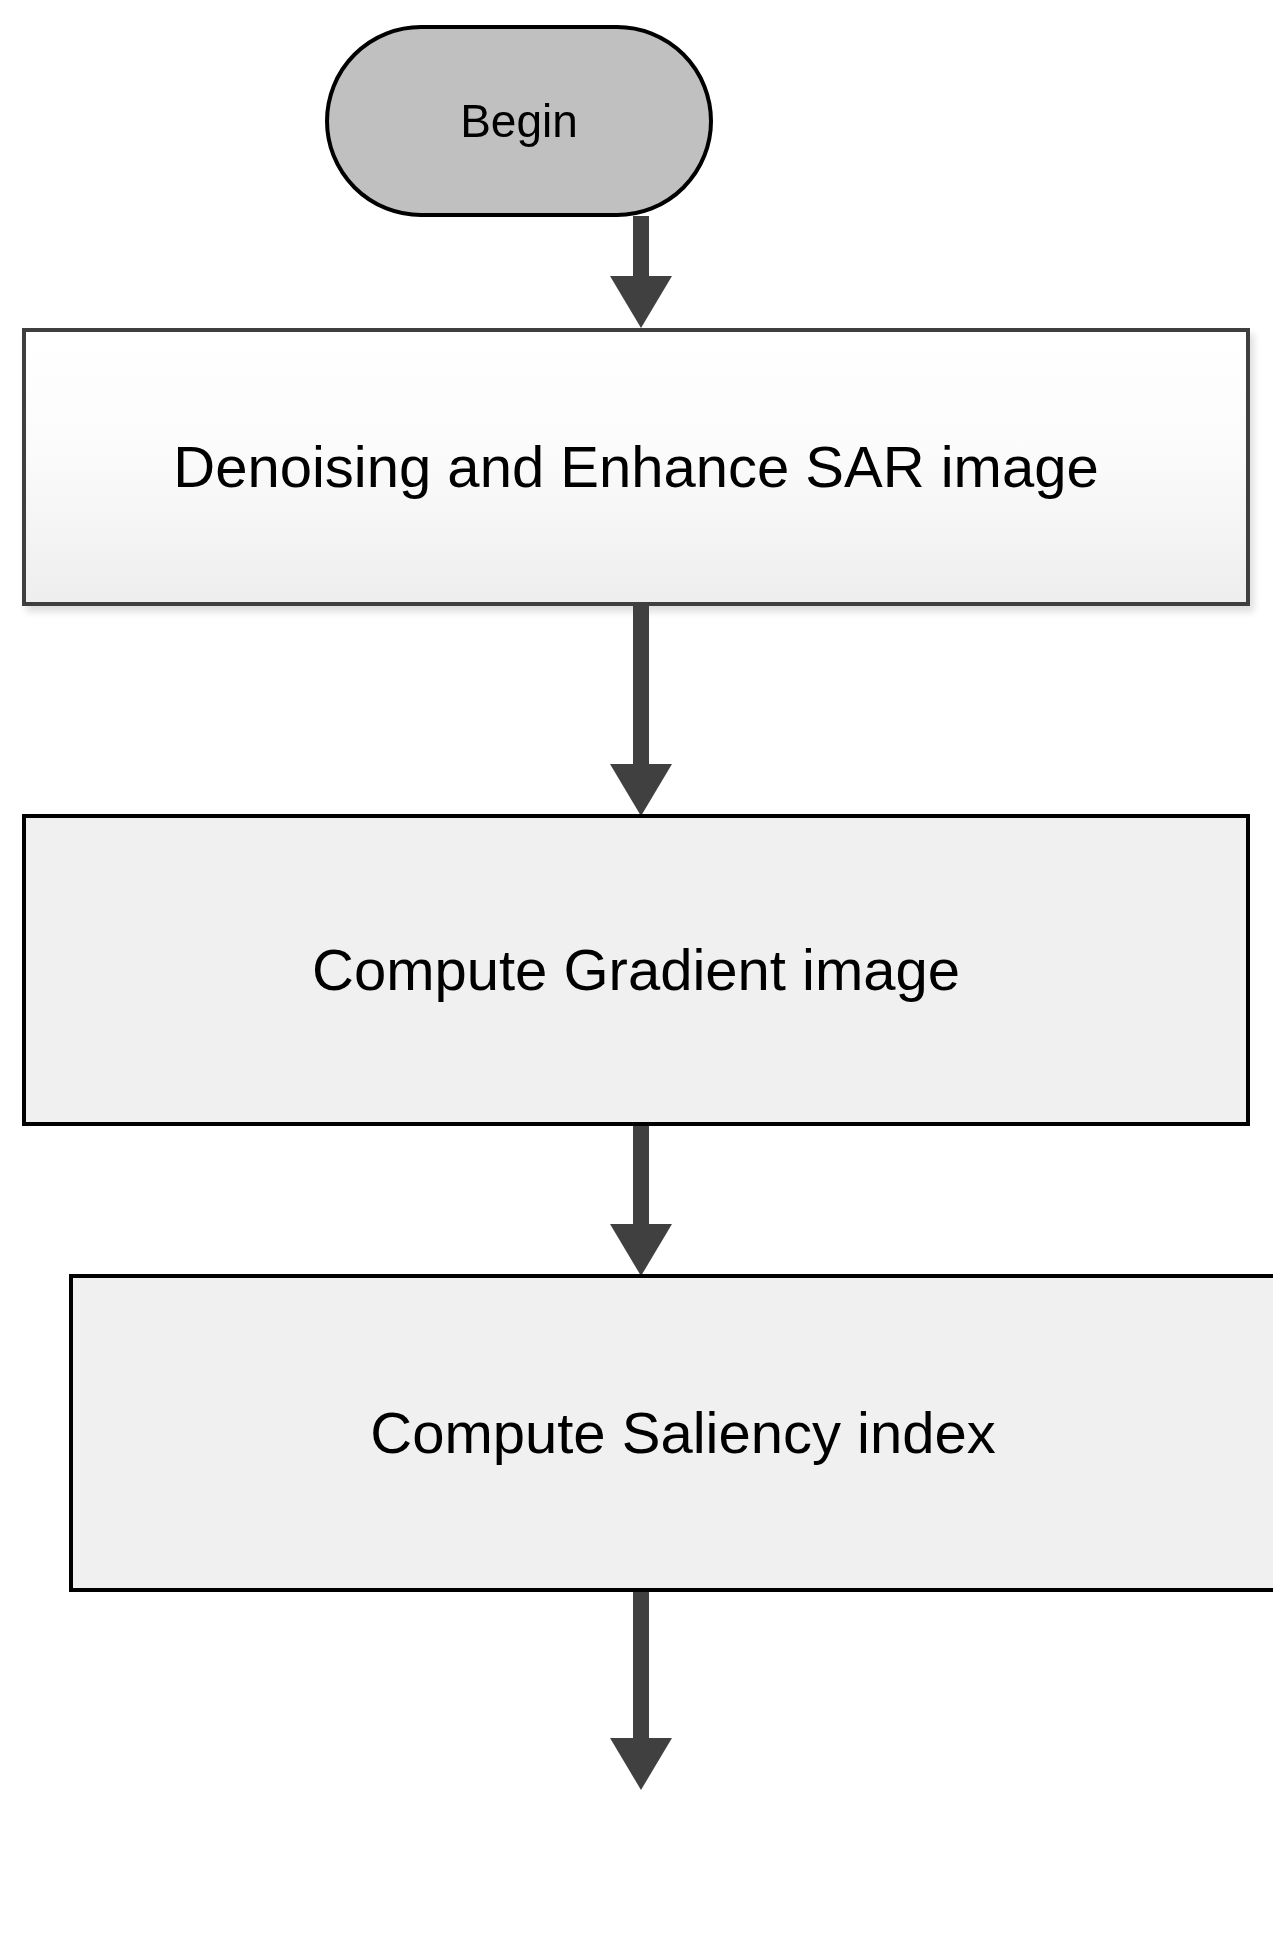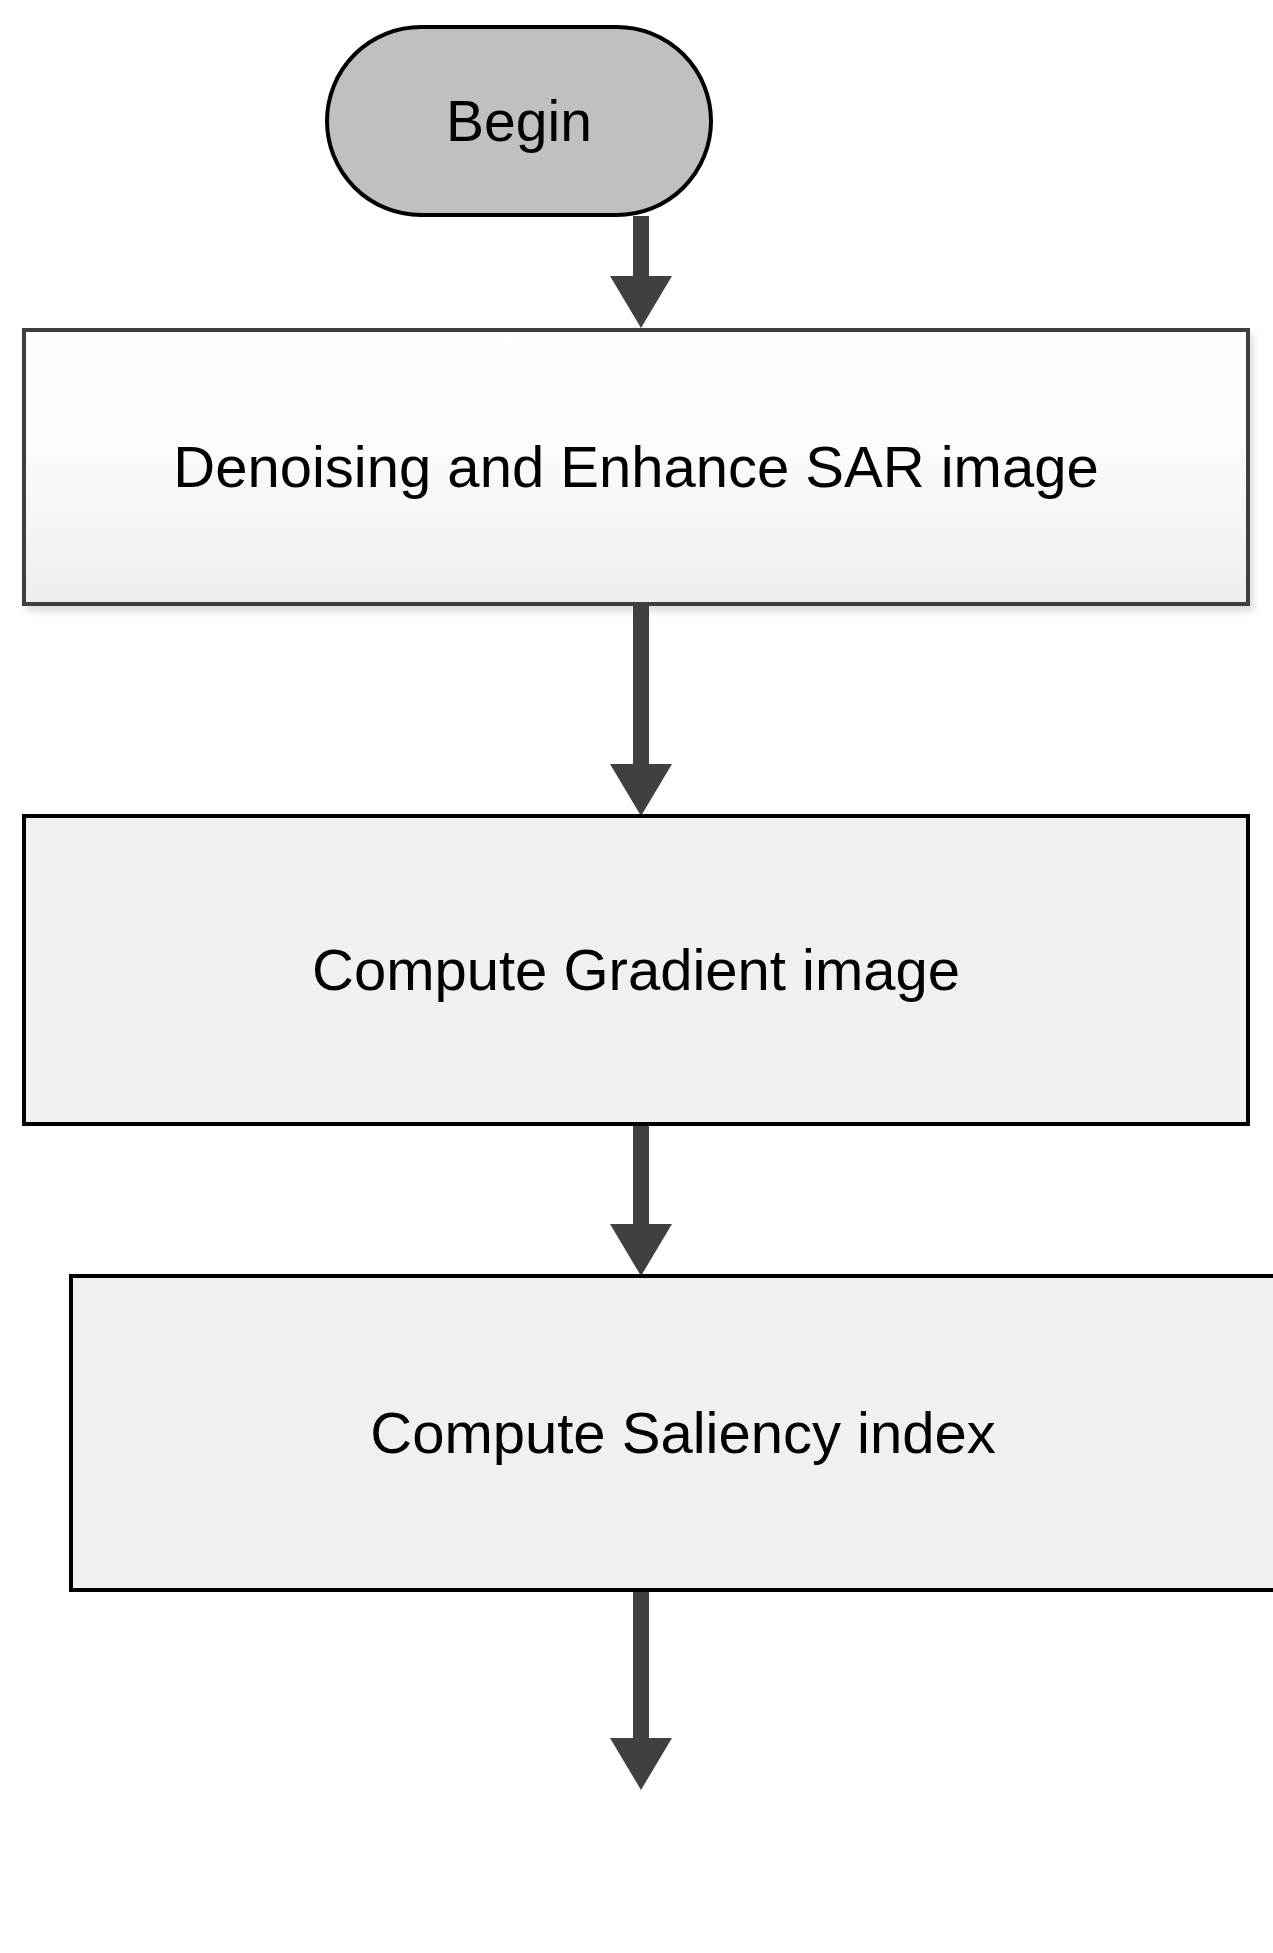--- a/index.html
+++ b/index.html
@@ -25,21 +25,21 @@
     box-sizing: border-box;
     background: #c0c0c0;
     border: 4px solid #000000;
     border-radius: 999px;
     display: flex;
     align-items: center;
     justify-content: center;
     color: #000000;
   }
   .terminator .node-label {
-    font-size: 57px;
+    font-size: 46px;
     line-height: 1;
     letter-spacing: 0px;
     white-space: nowrap;
   }
 
   
   .process {
     position: absolute;
     box-sizing: border-box;
     display: flex;

